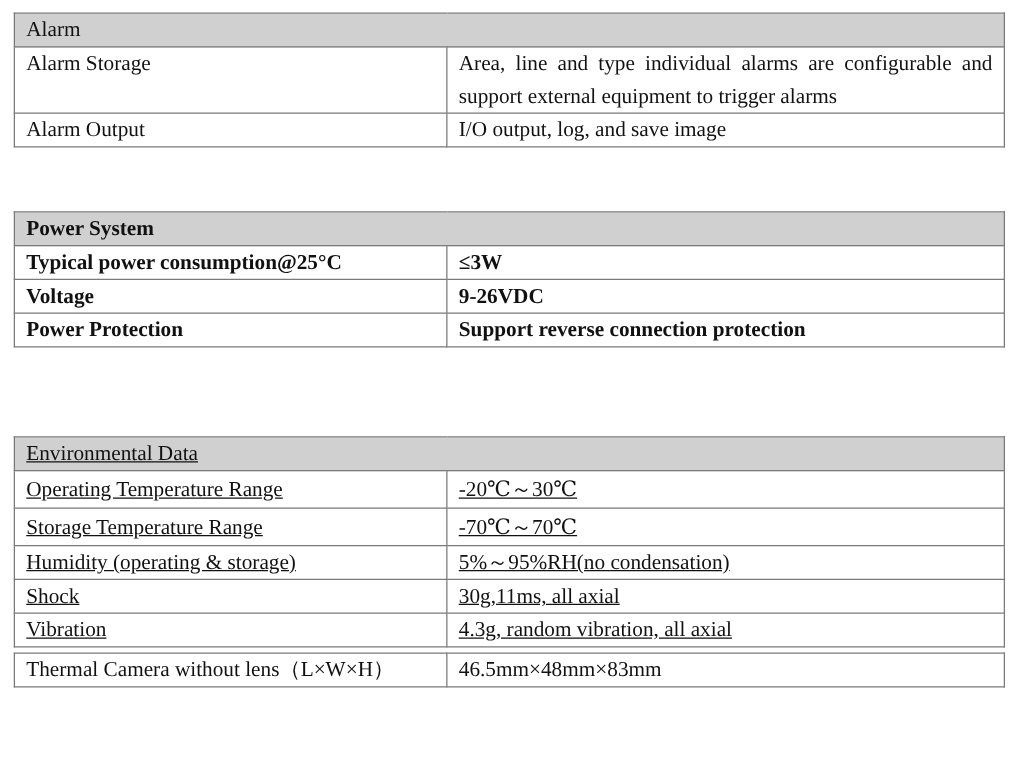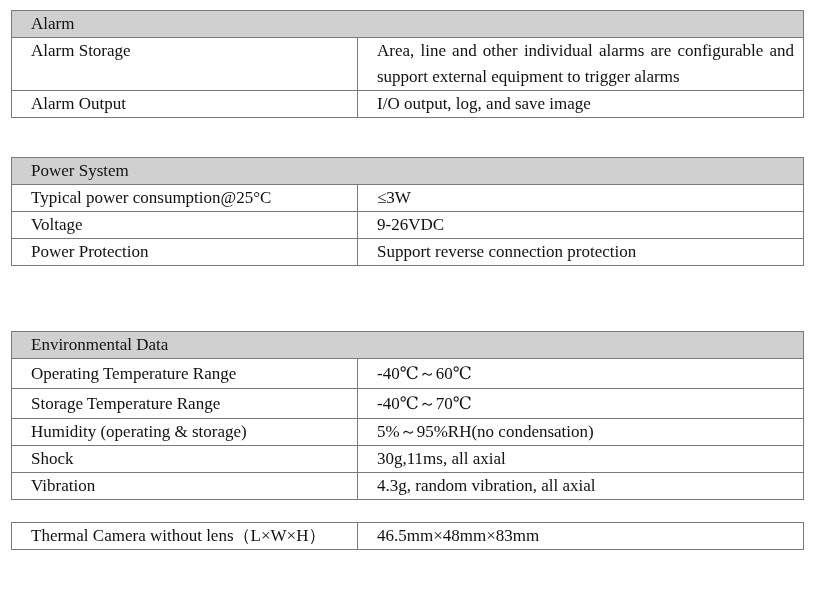--- a/index.html
+++ b/index.html
@@ -13,57 +13,57 @@
     left: 11px;
     width: 792px;
     border-collapse: collapse;
     table-layout: fixed;
     font-size: 17px;
   }
   .spec-table col.c1 { width: 346px; }
   .spec-table col.c2 { width: 446px; }
   .spec-table td {
     border: 1.5px solid #7a7a7a;
-    padding: 0 19px;
+    padding: 0 9px;
     vertical-align: top;
     line-height: 26px;
     height: 26px;
     white-space: nowrap;
   }
   .spec-table td.val.wrap {
     white-space: normal;
     text-align: justify;
     text-align-last: left;
     padding-right: 9px;
   }
   .spec-table tr.header td {
     background: #d0d0d0;
     height: 26px;
   }
   #t-alarm { top: 10px; }
-  #t-power { top: 157px; }
-  #t-env { top: 331px; }
+  #t-power { top: 169px; font-weight: bold; }
+  #t-env { top: 349px; text-decoration: underline; }
   #t-phys { top: 522px; }
   #t-env tr.tall td { height: 29px; line-height: 29px; }
 </style>
 </head>
 <body>
 
 <table class="spec-table" id="t-alarm">
   <colgroup>
       <col class="c1">
       <col class="c2">
     </colgroup>
   <tbody>
       <tr class="header">
     <td colspan="2">Alarm</td>
   </tr>
   <tr>
     <td>Alarm Storage</td>
-    <td class="val wrap">Area, line and other individual alarms are configurable and support external equipment to trigger alarms</td>
+    <td class="val wrap">Area, line and type individual alarms are configurable and support external equipment to trigger alarms</td>
   </tr>
   <tr>
     <td>Alarm Output</td>
     <td class="val">I/O output, log, and save image</td>
   </tr>
 </tbody>
   </table>
 
 <table class="spec-table" id="t-power">
   <colgroup>
@@ -93,25 +93,25 @@
   <colgroup>
       <col class="c1">
       <col class="c2">
     </colgroup>
   <tbody>
       <tr class="header">
     <td colspan="2">Environmental Data</td>
   </tr>
   <tr class="tall">
     <td>Operating Temperature Range</td>
-    <td class="val">-40℃～60℃</td>
+    <td class="val">-20℃～30℃</td>
   </tr>
   <tr class="tall">
     <td>Storage Temperature Range</td>
-    <td class="val">-40℃～70℃</td>
+    <td class="val">-70℃～70℃</td>
   </tr>
   <tr>
     <td>Humidity (operating &amp; storage)</td>
     <td class="val">5%～95%RH(no condensation)</td>
   </tr>
   <tr>
     <td>Shock</td>
     <td class="val">30g,11ms, all axial</td>
   </tr>
   <tr>

